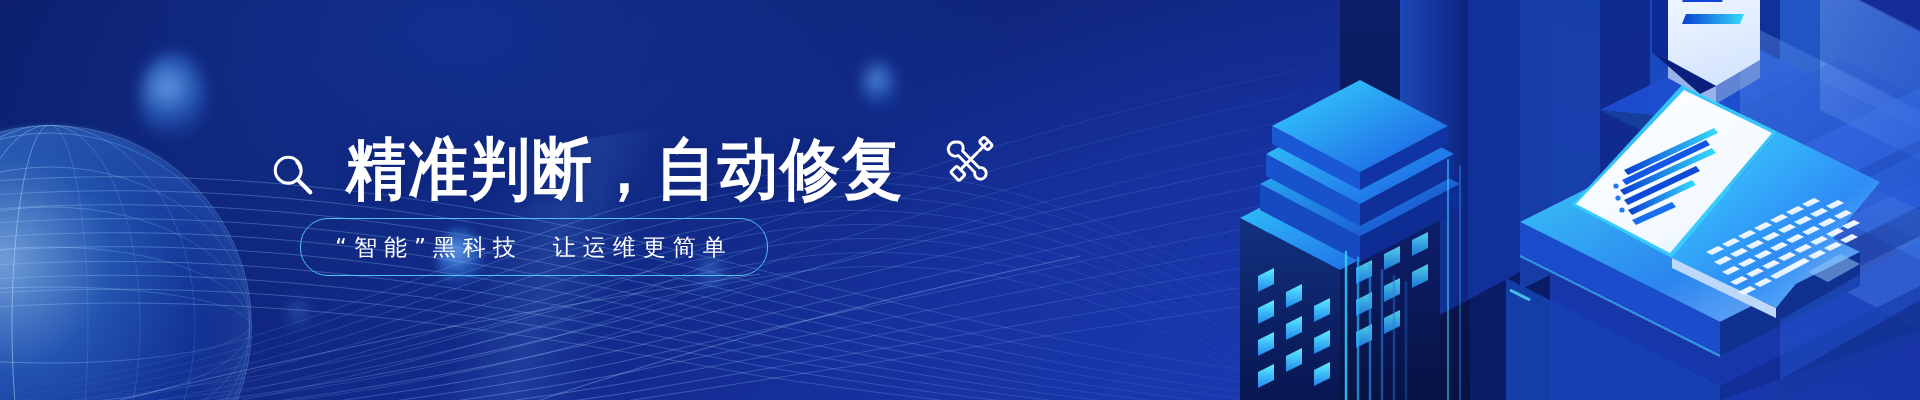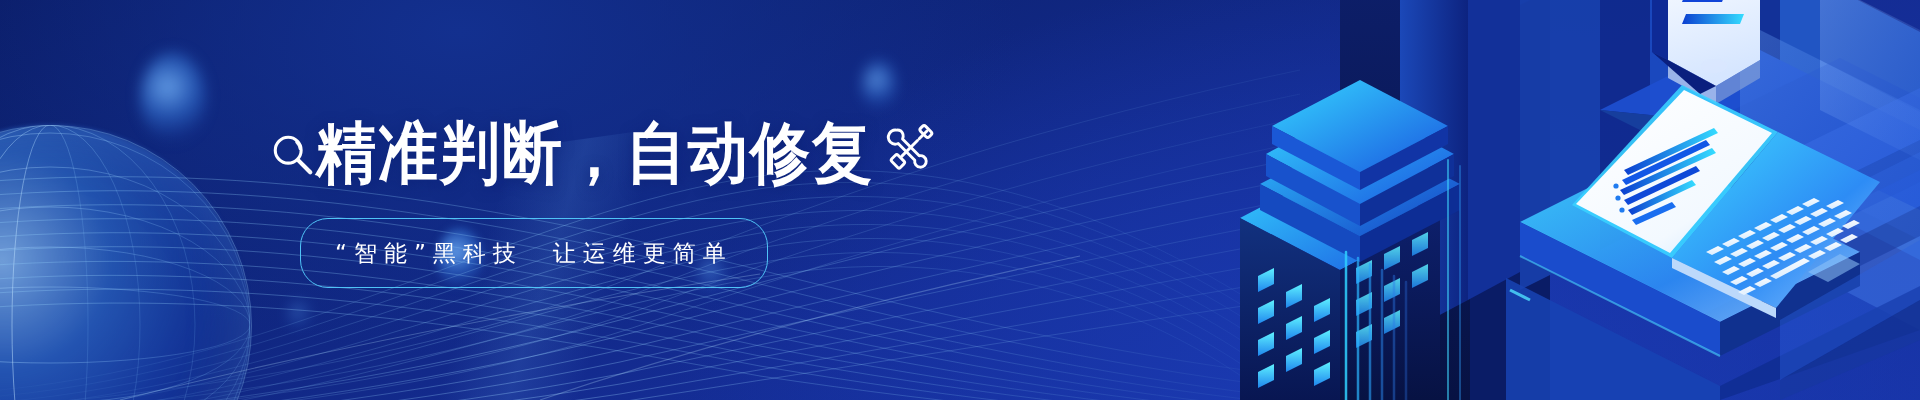--- a/index.html
+++ b/index.html
@@ -69,22 +69,22 @@
 
   
   .headline-block {
     position: absolute;
     left: 270px;
     top: 122px;
     width: 820px;
   }
   .headline-row {
     display: flex;
-    align-items: flex-start;
-    gap: 0;
+    align-items: flex-end;
+    gap: 30px;
     height: 76px;
   }
   .search-icon { flex: 0 0 auto; width: 46px; height: 46px; margin-top: 10px; }
   .wrench-icon { flex: 0 0 auto; width: 54px; height: 54px; margin-left: 8px; margin-bottom: 10px; }
 
   .headline-text {
     font-family: "DejaVu Sans", "Liberation Sans", sans-serif;
     font-size: 60px;
     font-weight: 700;
     color: #ffffff;
@@ -95,21 +95,21 @@
     transform: scaleY(1.12);
     transform-origin: center;
   }
 
   .subtitle-pill {
     margin-top: 20px;
     margin-left: 30px;
     display: inline-flex;
     align-items: center;
     justify-content: center;
-    height: 70px;
+    height: 58px;
     padding: 0 34px;
     border: 1.6px solid #4fc3f7;
     border-radius: 28px;
     box-sizing: border-box;
   }
   .subtitle-text {
     font-family: "DejaVu Sans", "Liberation Sans", sans-serif;
     font-size: 23px;
     font-weight: 400;
     color: #ffffff;

